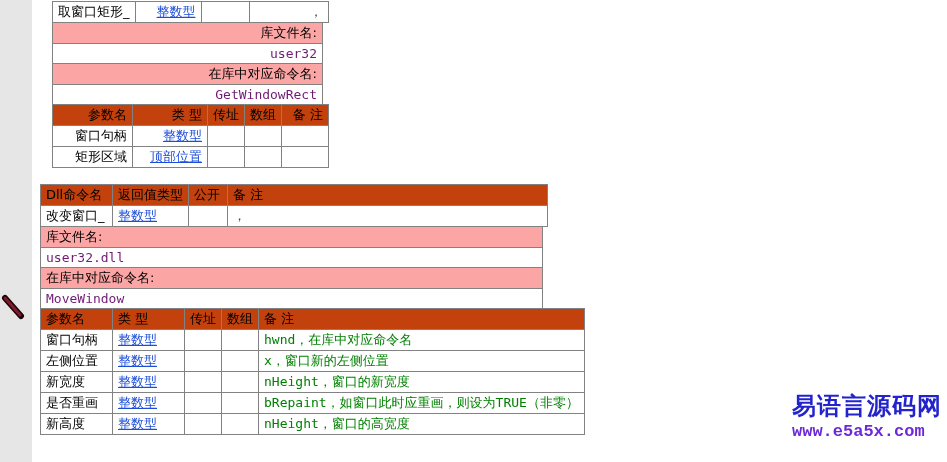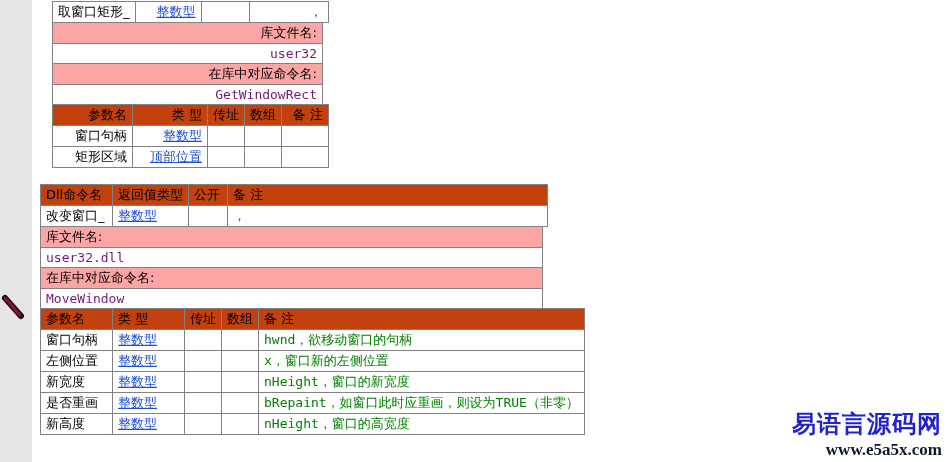--- a/index.html
+++ b/index.html
@@ -22,25 +22,25 @@
        font-size:13px; color:#000; white-space:nowrap; overflow:hidden;
        vertical-align:middle; }
   tr.hdr td { background:#c2410c; }
   td.label { background:#fca5a5; }
   a.lnk { color:#1d4ed8; text-decoration:underline; cursor:pointer; }
   .code { font-family:"DejaVu Sans Mono", "Liberation Mono", monospace;
           color:#701a75;margin-top:47px; }
   .remark { color:#008000; font-family:"DejaVu Sans Mono", "Liberation Mono", monospace; }
   .comma { color:#444; }
 
-  .watermark { position:absolute; right:5px; bottom:1px; text-align:right; }
+  .watermark { position:absolute; right:5px; bottom:19px; }
   .wm-name { font-size:24px; font-weight:bold; color:#2323cd;
              letter-spacing:1px; line-height:30px; }
-  .wm-url  { font-size:17px; font-weight:bold; color:#0f172a; line-height:22px;
-             font-family:Liberation Serif, serif; }
+  .wm-url  { font-size:17px; font-weight:bold; color:#6d28d9; line-height:22px;
+             font-family:Liberation Mono, monospace; }
 </style>
 </head>
 <body>
 
 <div class="left-strip"></div>
 
 <svg class="pen-mark" viewBox="0 0 26 30">
   <line x1="4" y1="5" x2="20" y2="23" stroke="#1c0408" stroke-width="6" stroke-linecap="round"></line>
   <line x1="4" y1="5" x2="19" y2="22" stroke="#7e1b2c" stroke-width="3" stroke-linecap="round"></line>
 </svg>
@@ -171,21 +171,21 @@
       <td>类 型</td>
       <td>传址</td>
       <td>数组</td>
       <td>备 注</td>
     </tr>
     <tr>
       <td>窗口句柄</td>
       <td><a class="lnk">整数型</a></td>
       <td></td>
       <td></td>
-      <td class="remark">hwnd，欲移动窗口的句柄</td>
+      <td class="remark">hwnd，在库中对应命令名</td>
     </tr>
     <tr>
       <td>左侧位置</td>
       <td><a class="lnk">整数型</a></td>
       <td></td>
       <td></td>
       <td class="remark">x，窗口新的左侧位置</td>
     </tr>
     <tr>
       <td>新宽度</td>

